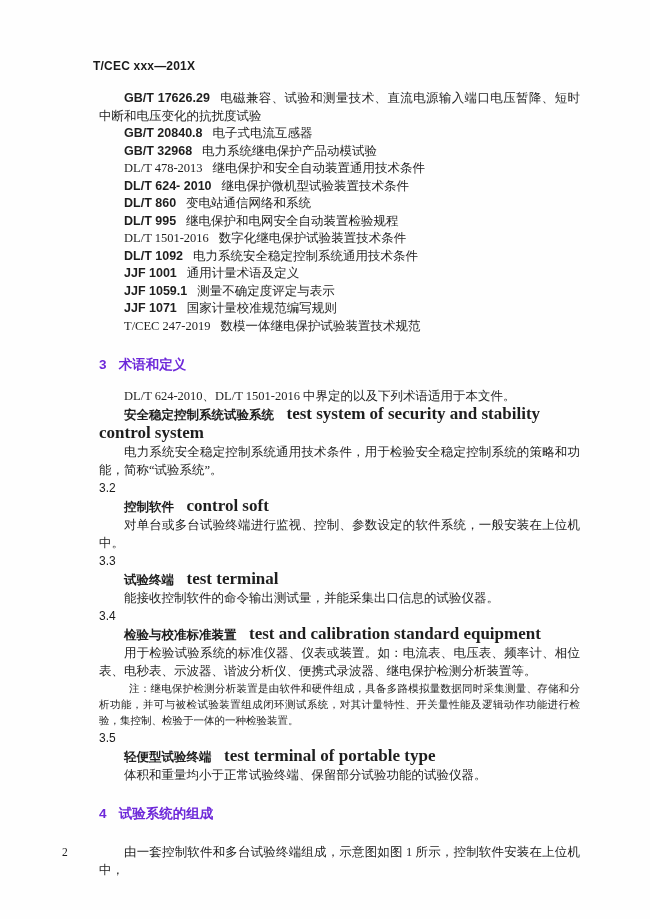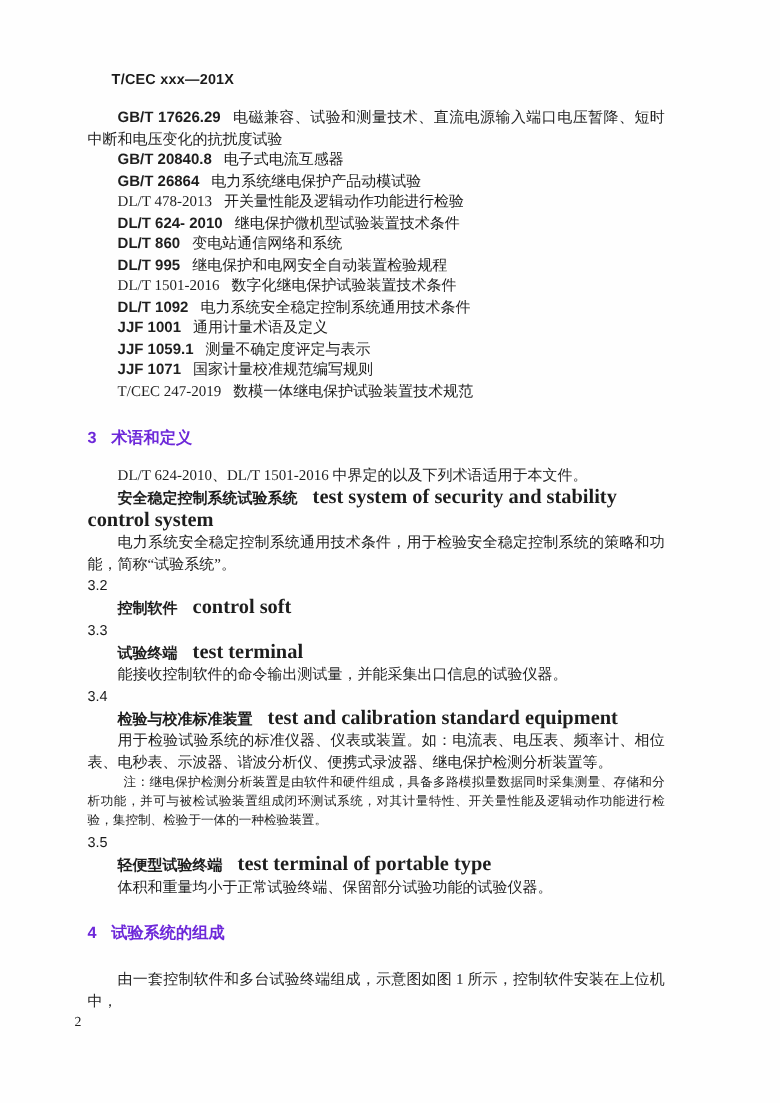--- a/index.html
+++ b/index.html
@@ -18,21 +18,21 @@
     left: 93px;
     font-family: "Liberation Sans", sans-serif;
     font-weight: 700;
     font-size: 12px;
     letter-spacing: 0.2px;
     color: #1a1a1a;
   }
   .content {
     position: absolute;
     top: 90px;
-    left: 73px;
+    left: 99px;
     width: 481px;
   }
   
   .ref {
     margin: 0;
     text-indent: 2em;
     font-size: 12.5px;
     line-height: 17.5px;
     text-align: justify;
   }
@@ -101,22 +101,22 @@
 
 <div class="page">
 
   <div class="doc-header">T/CEC xxx—201X</div>
 
   <div class="content">
 
     <section>
       <p class="ref"><span class="code">GB/T 17626.29</span><span class="ref-title">电磁兼容、试验和测量技术、直流电源输入端口电压暂降、短时中断和电压变化的抗扰度试验</span></p>
       <p class="ref"><span class="code">GB/T 20840.8</span><span class="ref-title">电子式电流互感器</span></p>
-      <p class="ref"><span class="code">GB/T 26864</span><span class="ref-title">电力系统继电保护产品动模试验</span></p>
-      <p class="ref"><span class="code serif">DL/T 478-2013</span><span class="ref-title">开关量性能及逻辑动作功能进行检验</span></p>
+      <p class="ref"><span class="code">GB/T 32968</span><span class="ref-title">电力系统继电保护产品动模试验</span></p>
+      <p class="ref"><span class="code serif">DL/T 478-2013</span><span class="ref-title">继电保护和安全自动装置通用技术条件</span></p>
       <p class="ref"><span class="code">DL/T 624- 2010</span><span class="ref-title">继电保护微机型试验装置技术条件</span></p>
       <p class="ref"><span class="code">DL/T 860</span><span class="ref-title">变电站通信网络和系统</span></p>
       <p class="ref"><span class="code">DL/T 995</span><span class="ref-title">继电保护和电网安全自动装置检验规程</span></p>
       <p class="ref"><span class="code serif">DL/T 1501-2016</span><span class="ref-title">数字化继电保护试验装置技术条件</span></p>
       <p class="ref"><span class="code">DL/T 1092</span><span class="ref-title">电力系统安全稳定控制系统通用技术条件</span></p>
       <p class="ref"><span class="code">JJF 1001</span><span class="ref-title">通用计量术语及定义</span></p>
       <p class="ref"><span class="code">JJF 1059.1</span><span class="ref-title">测量不确定度评定与表示</span></p>
       <p class="ref"><span class="code">JJF 1071</span><span class="ref-title">国家计量校准规范编写规则</span></p>
       <p class="ref"><span class="code serif">T/CEC 247-2019</span><span class="ref-title">数模一体继电保护试验装置技术规范</span></p>
     </section>
@@ -126,20 +126,21 @@
     <p class="para spaced">DL/T 624-2010、DL/T 1501-2016 中界定的以及下列术语适用于本文件。</p>
 
     <div>
       <p class="term-line"><span class="term-zh">安全稳定控制系统试验系统</span><span class="term-en">test system of security and stability control system</span></p>
       <p class="para">电力系统安全稳定控制系统通用技术条件，用于检验安全稳定控制系统的策略和功能，简称“试验系统”。</p>
     </div>
 
     <div>
       <div class="clause">3.2</div>
       <p class="term-line"><span class="term-zh">控制软件</span><span class="term-en">control soft</span></p>
+      <p class="para">对单台或多台试验终端进行监视、控制、参数设定的软件系统，一般安装在上位机中。</p>
     </div>
 
     <div>
       <div class="clause">3.3</div>
       <p class="term-line"><span class="term-zh">试验终端</span><span class="term-en">test terminal</span></p>
       <p class="para">能接收控制软件的命令输出测试量，并能采集出口信息的试验仪器。</p>
     </div>
 
     <div>
       <div class="clause">3.4</div>

